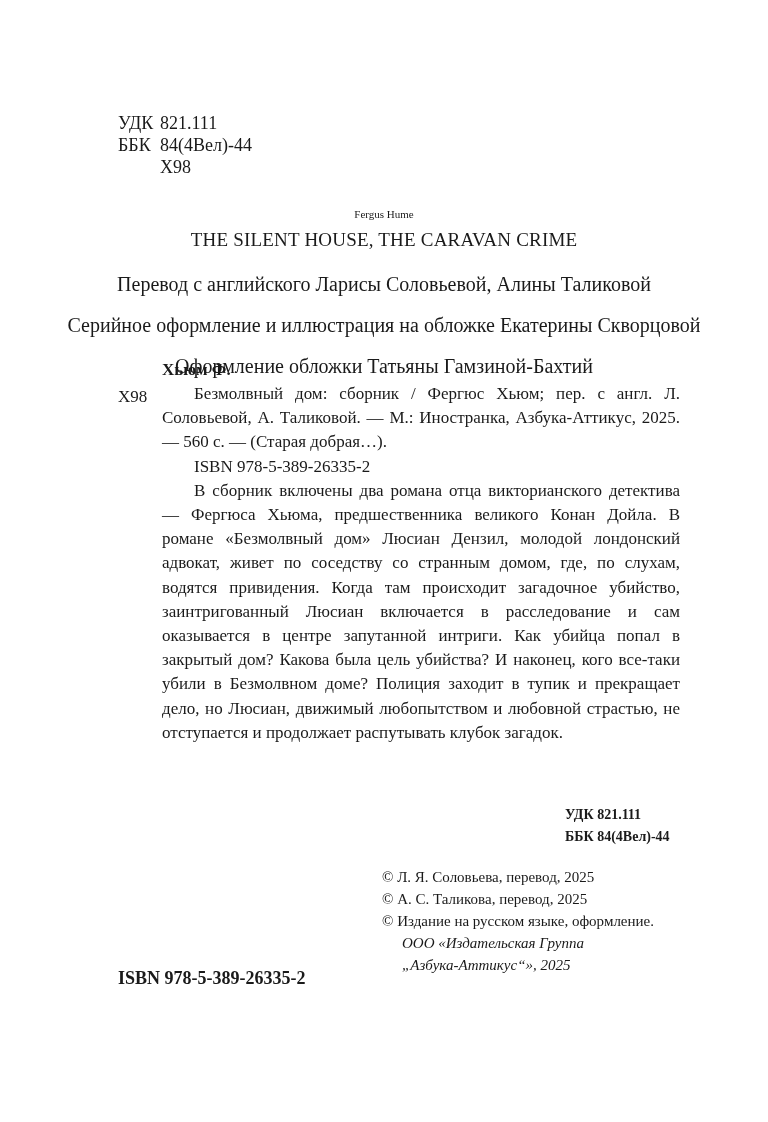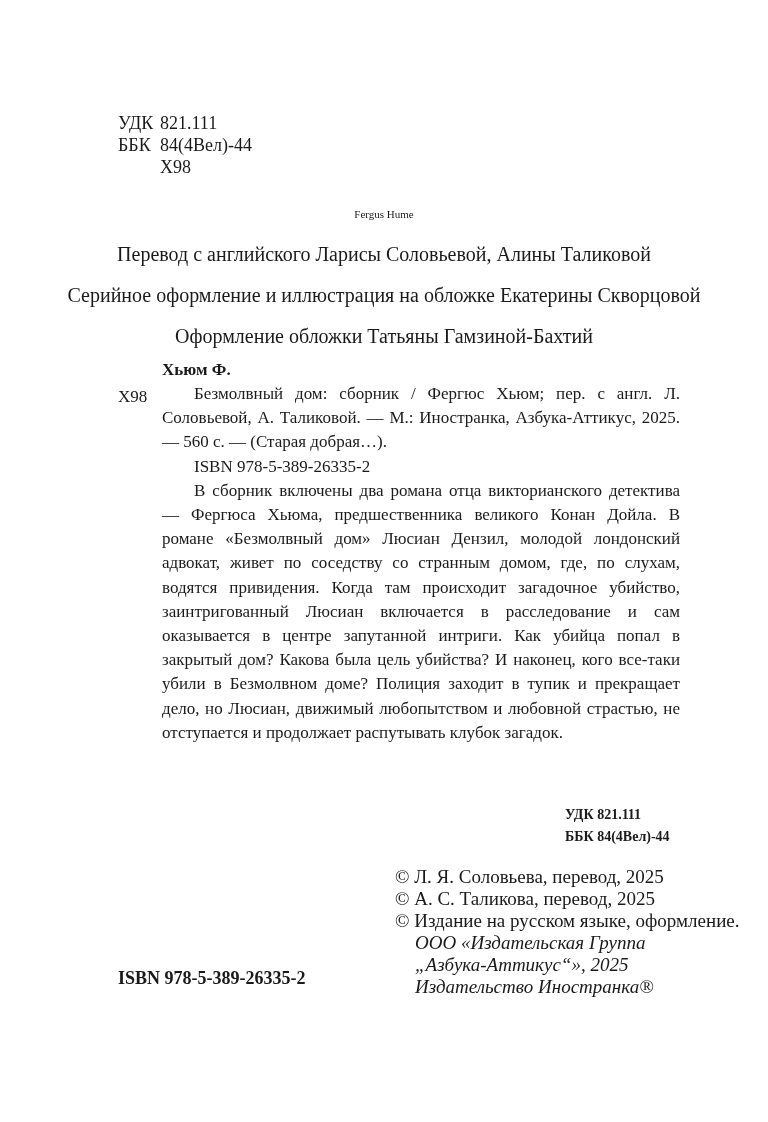--- a/index.html
+++ b/index.html
@@ -20,40 +20,41 @@
   .credits .credit-line { font-size: 20px; line-height: 24px; margin-top: 17px; }
 
   .main { left: 162px; width: 518px; top: 358px; font-size: 17px; line-height: 24.2px; text-align: justify; }
   .author-bold { font-weight: bold; font-size: 17px; line-height: 24px; }
   .x98-label { left: 118px; top: 385px; font-size: 17px; line-height: 24px; }
   .para { text-indent: 32px; margin: 0; hyphens: manual; }
   .isbn-inline { padding-left: 32px; }
 
   .udc-right { left: 565px; top: 804px; font-size: 14px; line-height: 22px; font-weight: bold; }
 
-  .copyright { left: 395px; top: 866px; font-size: 19px; line-height: 22px; }
+  .copyright { left: 382px; top: 866px; font-size: 15px; line-height: 22px; }
   .copyright .cont { padding-left: 20px; font-style: italic; }
 
   .isbn-bottom { left: 118px; top: 966px; font-size: 18px; line-height: 24px; font-weight: bold; }
 </style>
 </head>
 <body>
 
 <div class="abs udc-top">
   <div class="row">
     <span class="lbl">УДК</span><span>821.111</span>
   </div>
   <div class="row">
     <span class="lbl">ББК</span><span>84(4Вел)-44</span>
   </div>
   <div class="row indent">Х98</div>
 </div>
 
 <div class="abs credits">
   <div class="author-en">Fergus Hume</div>
+  <div class="title-en">THE SILENT HOUSE, THE CARAVAN CRIME</div>
   <div class="credit-line">Перевод с английского Ларисы Соловьевой, Алины Таликовой</div>
   <div class="credit-line">Серийное оформление и иллюстрация на обложке Екатерины Скворцовой</div>
   <div class="credit-line">Оформление обложки Татьяны Гамзиной-Бахтий</div>
 </div>
 
 <div class="abs x98-label">Х98</div>
 
 <div class="abs main">
   <div class="author-bold">Хьюм Ф.</div>
   <p class="para">Безмолвный дом: сборник / Фергюс Хьюм; пер. с англ. Л. Соловьевой, А. Таликовой. — М.: Иностранка, Азбука-Аттикус, 2025. — 560 с. — (Старая добрая…).</p>
@@ -65,16 +66,15 @@
   <div>УДК 821.111</div>
   <div>ББК 84(4Вел)-44</div>
 </div>
 
 <div class="abs copyright">
   <div>© Л. Я. Соловьева, перевод, 2025</div>
   <div>© А. С. Таликова, перевод, 2025</div>
   <div>© Издание на русском языке, оформление.</div>
   <div class="cont">ООО «Издательская Группа</div>
   <div class="cont">„Азбука-Аттикус“», 2025</div>
-  <div class="cont">Издательство Иностранка®</div>
 </div>
 
 <div class="abs isbn-bottom">ISBN 978-5-389-26335-2</div>
 
 </body></html>

